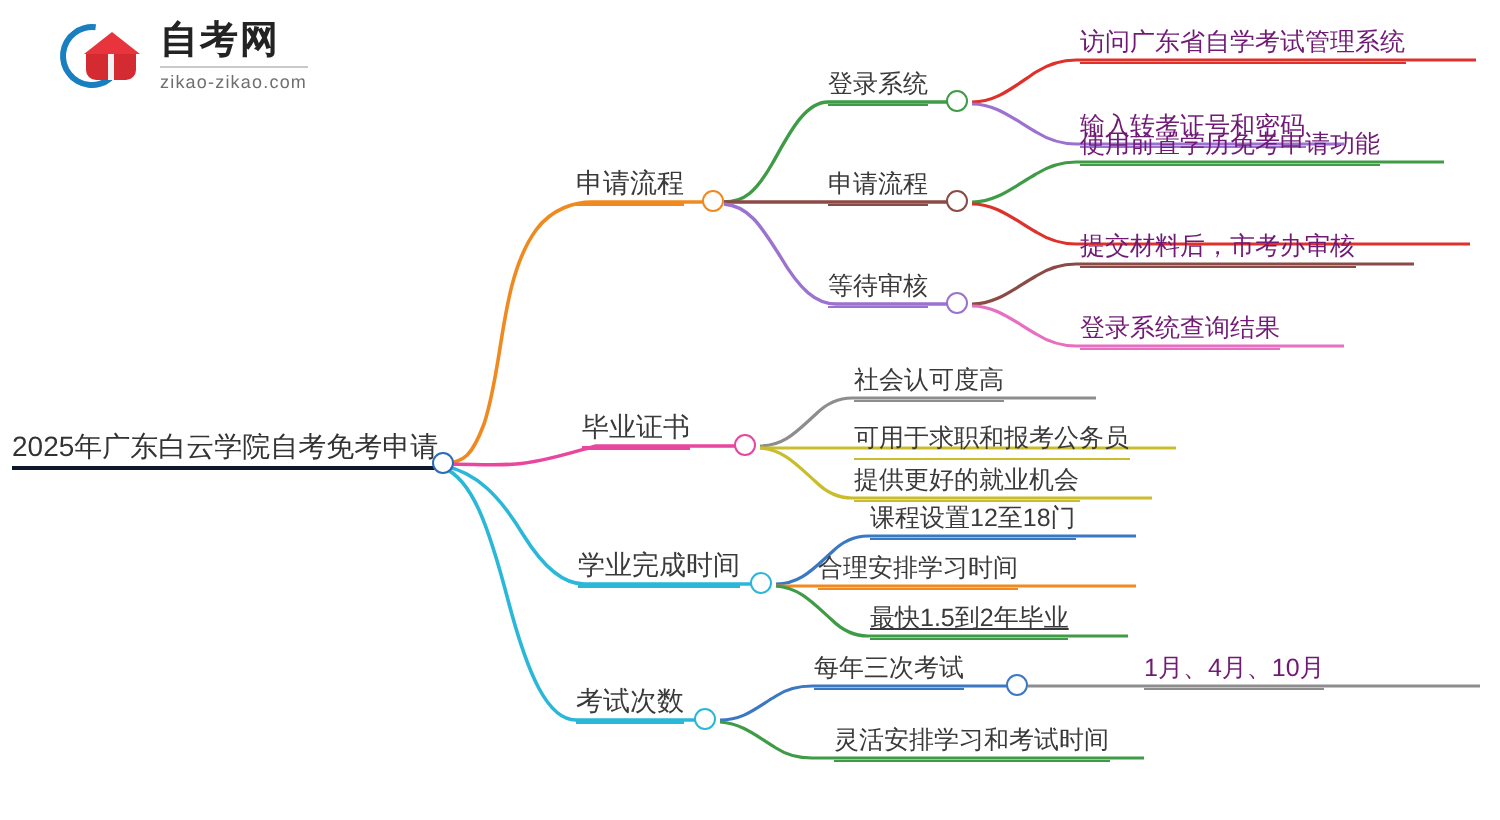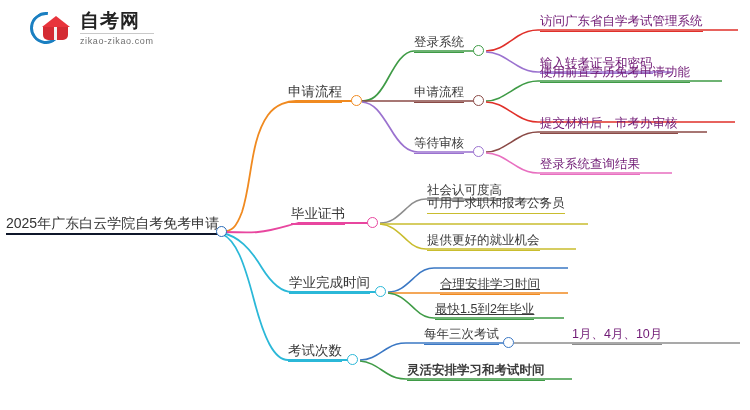--- a/index.html
+++ b/index.html
@@ -121,28 +121,29 @@
 
   <div class="node l3" style="left:540px; top:14px; border-bottom-color:#e0302a;">访问广东省自学考试管理系统</div>
   <div class="node l3" style="left:540px; top:56px; border-bottom-color:#9b72cf;">输入转考证号和密码</div>
 
   <div class="node l3" style="left:540px; top:65px; border-bottom-color:#3f9b46;">使用前置学历免考申请功能</div>
 
   <div class="node l3" style="left:540px; top:116px; border-bottom-color:#8a4a46;">提交材料后，市考办审核</div>
   <div class="node l3" style="left:540px; top:157px; border-bottom-color:#e86fc0;">登录系统查询结果</div>
 
   <div class="node l2" style="left:427px; top:183px; border-bottom-color:#8d8d8d;">社会认可度高</div>
-  <div class="node l2" style="left:427px; top:196px; border-bottom-color:#c9bd2e;">可用于求职和报考公务员</div>
+  <div class="node l2" style="left:427px; top:212px; border-bottom-color:#c9bd2e;">可用于求职和报考公务员</div>
   <div class="node l2" style="left:427px; top:233px; border-bottom-color:#c9bd2e;">提供更好的就业机会</div>
 
-  <div class="node l2" style="left:440px; top:277px; border-bottom-color:#f08a20;text-decoration:underline;">合理安排学习时间</div>
+  <div class="node l2" style="left:435px; top:252px; border-bottom-color:#3b78c4;">课程设置12至18门</div>
+  <div class="node l2" style="left:409px; top:277px; border-bottom-color:#f08a20;">合理安排学习时间</div>
   <div class="node l2" style="left:435px; top:302px; border-bottom-color:#3f9b46;text-decoration:underline;">最快1.5到2年毕业</div>
 
-  <div class="node l2" style="left:424px; top:327px; border-bottom-color:#3b78c4;">每年三次考试</div>
-  <div class="node l2" style="left:407px; top:363px; border-bottom-color:#3f9b46;font-weight:bold;">灵活安排学习和考试时间</div>
+  <div class="node l2" style="left:407px; top:327px; border-bottom-color:#3b78c4;">每年三次考试</div>
+  <div class="node l2" style="left:417px; top:363px; border-bottom-color:#3f9b46;">灵活安排学习和考试时间</div>
 
   <div class="node l3" style="left:572px; top:327px; border-bottom-color:#8d8d8d;">1月、4月、10月</div>
 
   <div class="dot" style="left:216px; top:226px; border-color:#2b6cb8;"></div>
 
   <div class="dot" style="left:351px; top:95px; border-color:#f08a20;"></div>
   <div class="dot" style="left:367px; top:217px; border-color:#e8469f;"></div>
   <div class="dot" style="left:375px; top:286px; border-color:#2bb8d8;"></div>
   <div class="dot" style="left:347px; top:354px; border-color:#2bb8d8;"></div>
 

